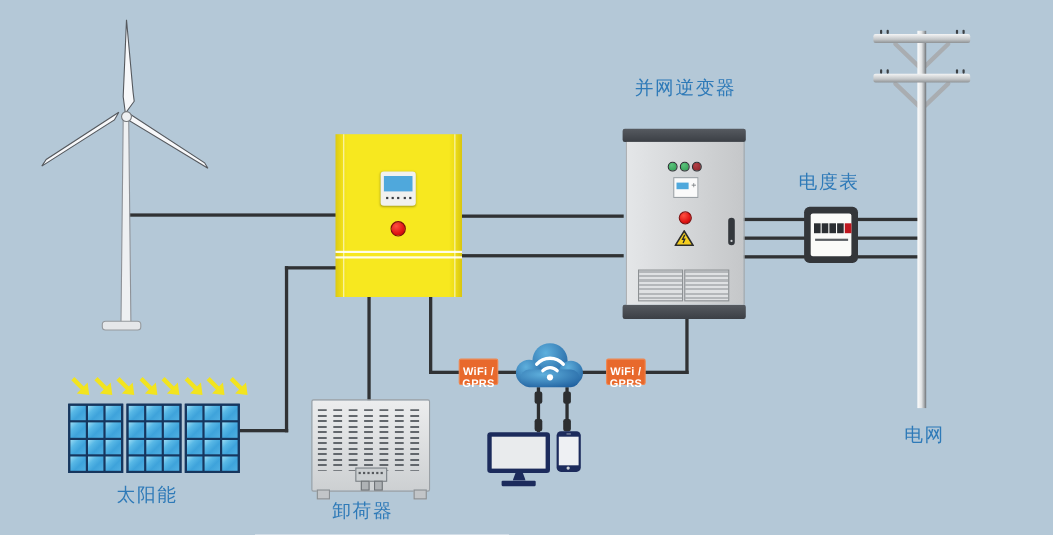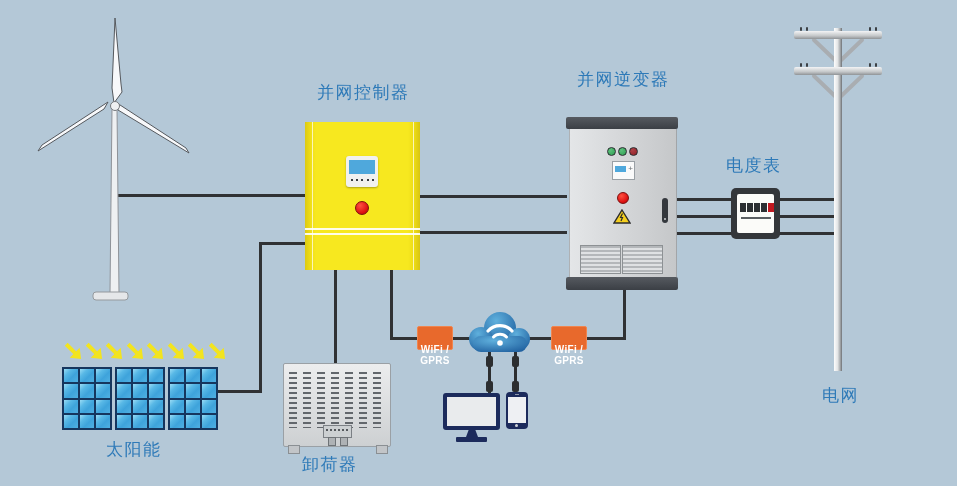--- a/index.html
+++ b/index.html
@@ -57,21 +57,21 @@
   
   .pole{left:834px;top:28px;width:8px;height:343px;
     background:linear-gradient(to right,#fdfdfd,#e3e5e6 45%,#aaaeb1 75%,#6e7276);}
   .crossarm{position:absolute;left:794px;width:88px;height:8px;border-radius:2px;
     background:linear-gradient(to bottom,#f3f4f5,#c4c7c9 60%,#8f9396);}
   .nub{position:absolute;width:2px;height:4px;background:#3c4044;border-radius:1px;}
 
   
   .wifi-badge{position:absolute;top:326px;width:36px;height:24px;background:#e8692c;border-radius:2px;
     border:1px solid #f0854e;color:#fff;font-size:10px;font-weight:bold;text-align:center;line-height:11px;
-    box-sizing:border-box;padding-top:17px;letter-spacing:.3px;}
+    box-sizing:border-box;padding-top:6px;letter-spacing:.3px;}
 
   
   .cable{position:absolute;width:3px;background:#2c2e30;}
   .plug{position:absolute;width:7px;height:11px;background:#2c2e30;border-radius:2px;}
   .monitor{left:443px;top:393px;width:57px;height:37px;background:#1c2b5c;border-radius:3px;}
   .monitor::before{content:"";position:absolute;left:4px;top:4px;right:4px;bottom:4px;background:#e9ebed;}
   .monitor-neck{left:466px;top:430px;width:12px;height:7px;background:#1c2b5c;
     clip-path:polygon(22% 0,78% 0,100% 100%,0 100%);}
   .monitor-base{left:456px;top:437px;width:31px;height:5px;background:#1c2b5c;border-radius:1px;}
   .phone{left:506px;top:392px;width:22px;height:37px;background:#1c2b5c;border-radius:4px;}
@@ -167,21 +167,20 @@
       <div class="solar-cell"></div>
       <div class="solar-cell"></div>
       <div class="solar-cell"></div>
       <div class="solar-cell"></div>
       <div class="solar-cell"></div>
       <div class="solar-cell"></div>
       <div class="solar-cell"></div>
     </div>
   <div class="lbl" style="left:106px;top:438px;text-align:right;">太阳能</div>
 
-  <div class="lbl" style="left:317px;top:81px;">并网控制器</div>
   <div class="abs controller">
     <div class="seamV" style="left:7px;"></div>
     <div class="seamV" style="right:6px;"></div>
     <div class="seamH" style="top:106px;"></div>
     <div class="seamH" style="top:111px;"></div>
     <div class="ctrl-display">
       <div class="ctrl-screen"></div>
       <div class="ctrl-btns"></div>
     </div>
     <div class="red-dot" style="left:50px;top:79px;width:12px;height:12px;"></div>

